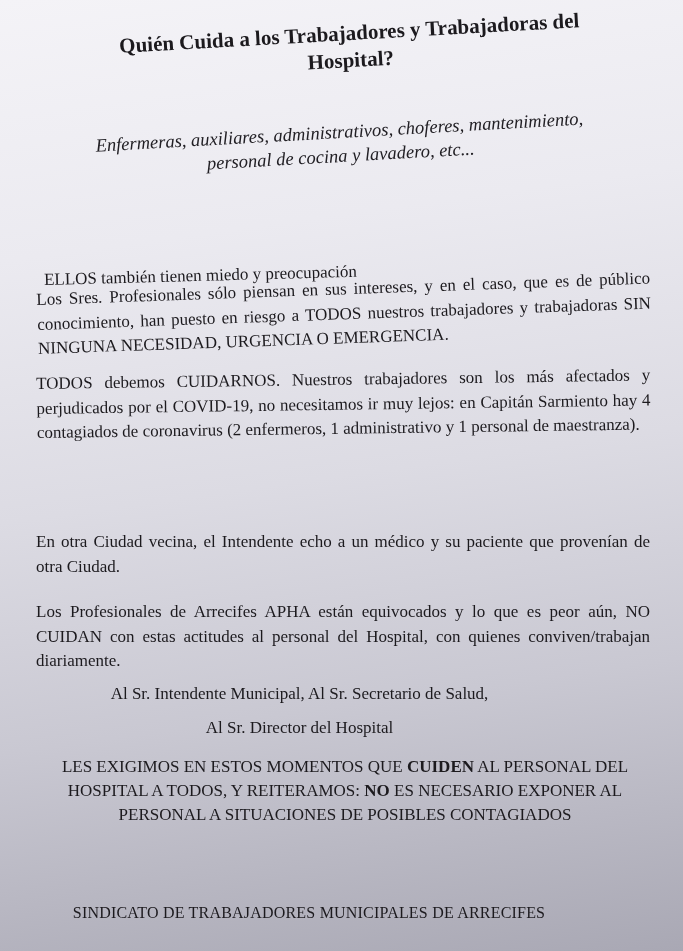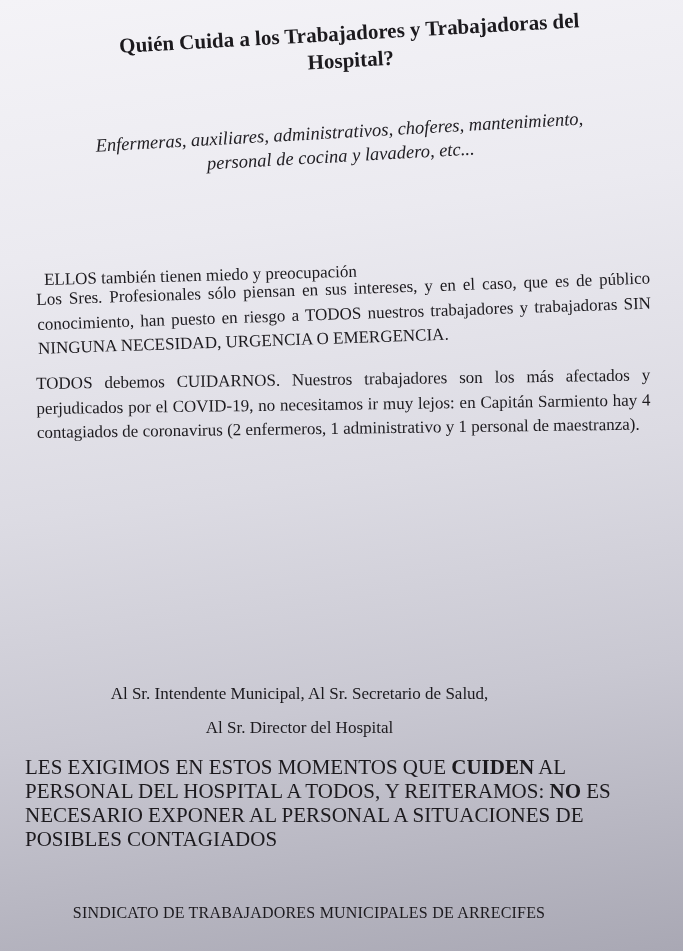--- a/index.html
+++ b/index.html
@@ -54,21 +54,22 @@
     }
     .center {
       position: absolute;
       left: 0; width: 599px;
       text-align: center;
       font-size: 17px;
     }
     .demand {
       position: absolute;
       left: 25px; width: 640px;
-      font-size: 21px;
+      text-align: center;
+      font-size: 17px;
       line-height: 24px;
     }
     .demand b { font-weight: bold; }
     .signature {
       position: absolute;
       left: 0; width: 618px;
       top: 904px;
       text-align: center;
       font-size: 16px;
       letter-spacing: 0.2px;
@@ -89,21 +90,23 @@
     <div>personal de cocina y lavadero, etc...</div>
   </div>
 
   <div class="line" style="left:44px; top:270px; transform:rotate(-1.5deg); transform-origin:left center;">ELLOS también tienen miedo y preocupación</div>
 
   <div class="para" style="top:288px; transform:rotate(-2deg); transform-origin:left top;">Los Sres. Profesionales sólo piensan en sus intereses, y en el caso, que es de público conocimiento, han puesto en riesgo a TODOS nuestros trabajadores y trabajadoras SIN NINGUNA NECESIDAD, URGENCIA O EMERGENCIA.</div>
 
   <div class="para" style="top:372px; transform:rotate(-0.8deg); transform-origin:left top;">TODOS debemos CUIDARNOS. Nuestros trabajadores son los más afectados y perjudicados por el COVID-19, no necesitamos ir muy lejos: en Capitán Sarmiento hay 4 contagiados de coronavirus (2 enfermeros, 1 administrativo y 1 personal de maestranza).</div>
 
 
+  <div class="para" style="top:530px;">En otra Ciudad vecina, el Intendente echo a un médico y su paciente que provenían de otra Ciudad.</div>
 
+  <div class="para" style="top:600px;">Los Profesionales de Arrecifes APHA están equivocados y lo que es peor aún, NO CUIDAN con estas actitudes al personal del Hospital, con quienes conviven/trabajan diariamente.</div>
 
   <div class="center" style="top:684px;">Al Sr. Intendente Municipal, Al Sr. Secretario de Salud,</div>
   <div class="center" style="top:718px;">Al Sr. Director del Hospital</div>
 
   <div class="demand" style="top:755px;">
     <span>LES EXIGIMOS EN ESTOS MOMENTOS QUE </span><b>CUIDEN</b><span> AL PERSONAL DEL HOSPITAL A TODOS, Y REITERAMOS: </span><b>NO</b><span> ES NECESARIO EXPONER AL PERSONAL A SITUACIONES DE POSIBLES CONTAGIADOS</span>
   </div>
 
   <div class="signature">SINDICATO DE TRABAJADORES MUNICIPALES DE ARRECIFES</div>
 </div>

